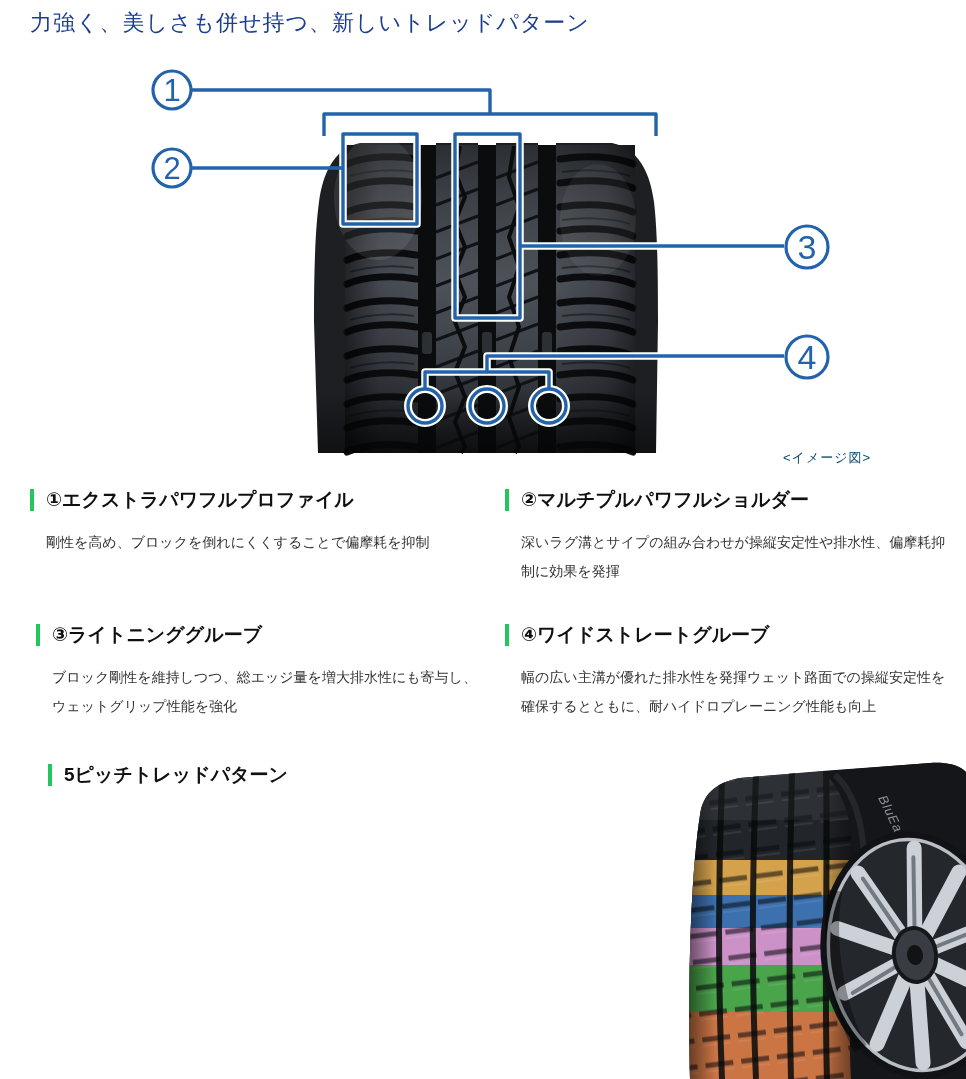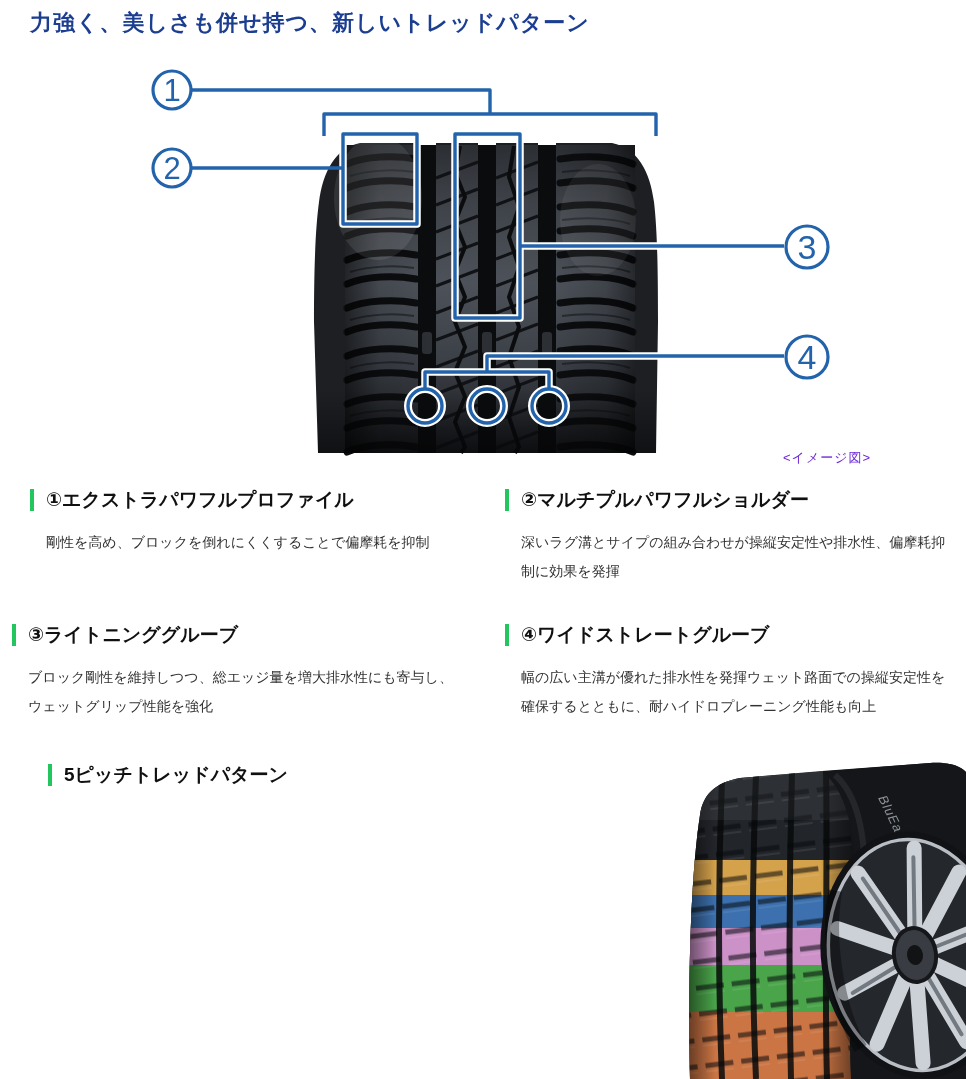--- a/index.html
+++ b/index.html
@@ -4,41 +4,41 @@
 <style>
   html,body{margin:0;padding:0;}
   body{
     width:966px;height:1079px;position:relative;overflow:hidden;
     background:#ffffff;
     font-family:"Liberation Sans","DejaVu Sans",sans-serif;
   }
   .abs{position:absolute;}
   #page-title{
     left:30px;top:8px;
-    font-size:22px;font-weight:bold;color:#1C3E91;
+    font-size:22px;font-weight:normal;color:#1C3E91;
     letter-spacing:1px;white-space:nowrap;
   }
   #diagram-caption{
     left:783px;top:449px;
-    font-size:13px;color:#6d28d9;letter-spacing:1px;
+    font-size:13px;color:#0c4a6e;letter-spacing:1px;
   }
   .feature{width:450px;}
   .feature h3{
     margin:0;padding:0 0 0 12px;
     border-left:4px solid #22c55e;
     font-size:19px;font-weight:bold;color:#101010;
     line-height:22px;white-space:nowrap;
   }
   .feature p{
     margin:17px 0 0 16px;
     font-size:14px;color:#333333;line-height:29px;
   }
   #feature-1{left:30px;top:489px;}
   #feature-2{left:505px;top:489px;width:445px;}
-  #feature-3{left:12px;top:624px;}
+  #feature-3{left:36px;top:624px;}
   #feature-4{left:505px;top:624px;width:445px;}
   #feature-5{left:48px;top:764px;}
   
   .co-case{fill:none;stroke:#ffffff;stroke-width:7.5;stroke-linejoin:round;}
   .co-line{fill:none;stroke-width:3.4;stroke-linejoin:round;}
   .co-badge{fill:#ffffff;stroke-width:3.2;}
   .co-ring-case{fill:none;stroke:#ffffff;stroke-width:8;}
   .co-ring{fill:none;stroke-width:3.4;}
   .co-num{font-family:"Liberation Sans","DejaVu Sans",sans-serif;font-weight:400;text-anchor:middle;}
   .sidewall-brand{font-family:"Liberation Sans","DejaVu Sans",sans-serif;

